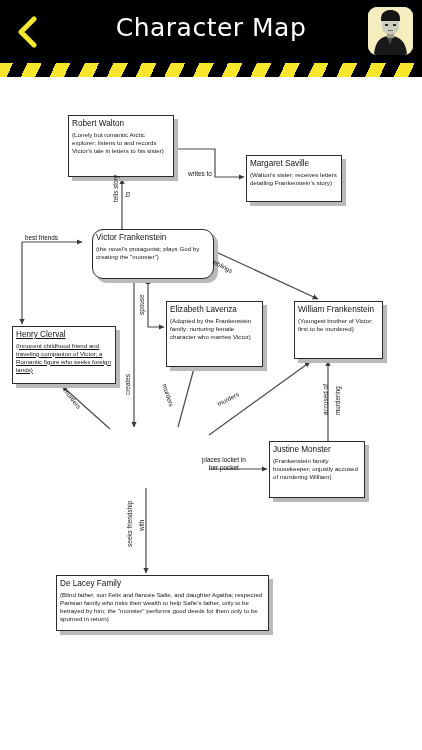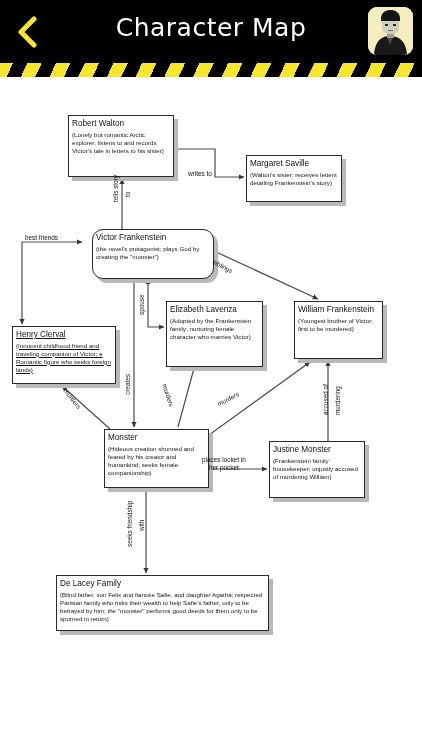--- a/index.html
+++ b/index.html
@@ -229,24 +229,20 @@
     <div class="node" id="node-elizabeth">
       <div class="ttl">Elizabeth Lavenza</div>
       <div class="dsc">(Adopted by the Frankenstein family; nurturing female character who marries Victor)</div>
     </div>
 
     <div class="node" id="node-william">
       <div class="ttl">William Frankenstein</div>
       <div class="dsc">(Youngest brother of Victor; first to be murdered)</div>
     </div>
 
-    <div class="node" id="node-monster">
-      <div class="ttl">Monster</div>
-      <div class="dsc">(Hideous creation shunned and feared by his creator and humankind; seeks female companionship)</div>
-    </div>
 
     <div class="node" id="node-justine">
       <div class="ttl">Justine Monster</div>
       <div class="dsc">(Frankenstein family housekeeper; unjustly accused of murdering William)</div>
     </div>
 
     <div class="node" id="node-delacey">
       <div class="ttl">De Lacey Family</div>
       <div class="dsc">(Blind father, son Felix and fiancée Safie, and daughter Agatha; respected Parisian family who risks their wealth to help Safie's father, only to be betrayed by him; the "monster" performs good deeds for them only to be spurned in return)</div>
     </div>

